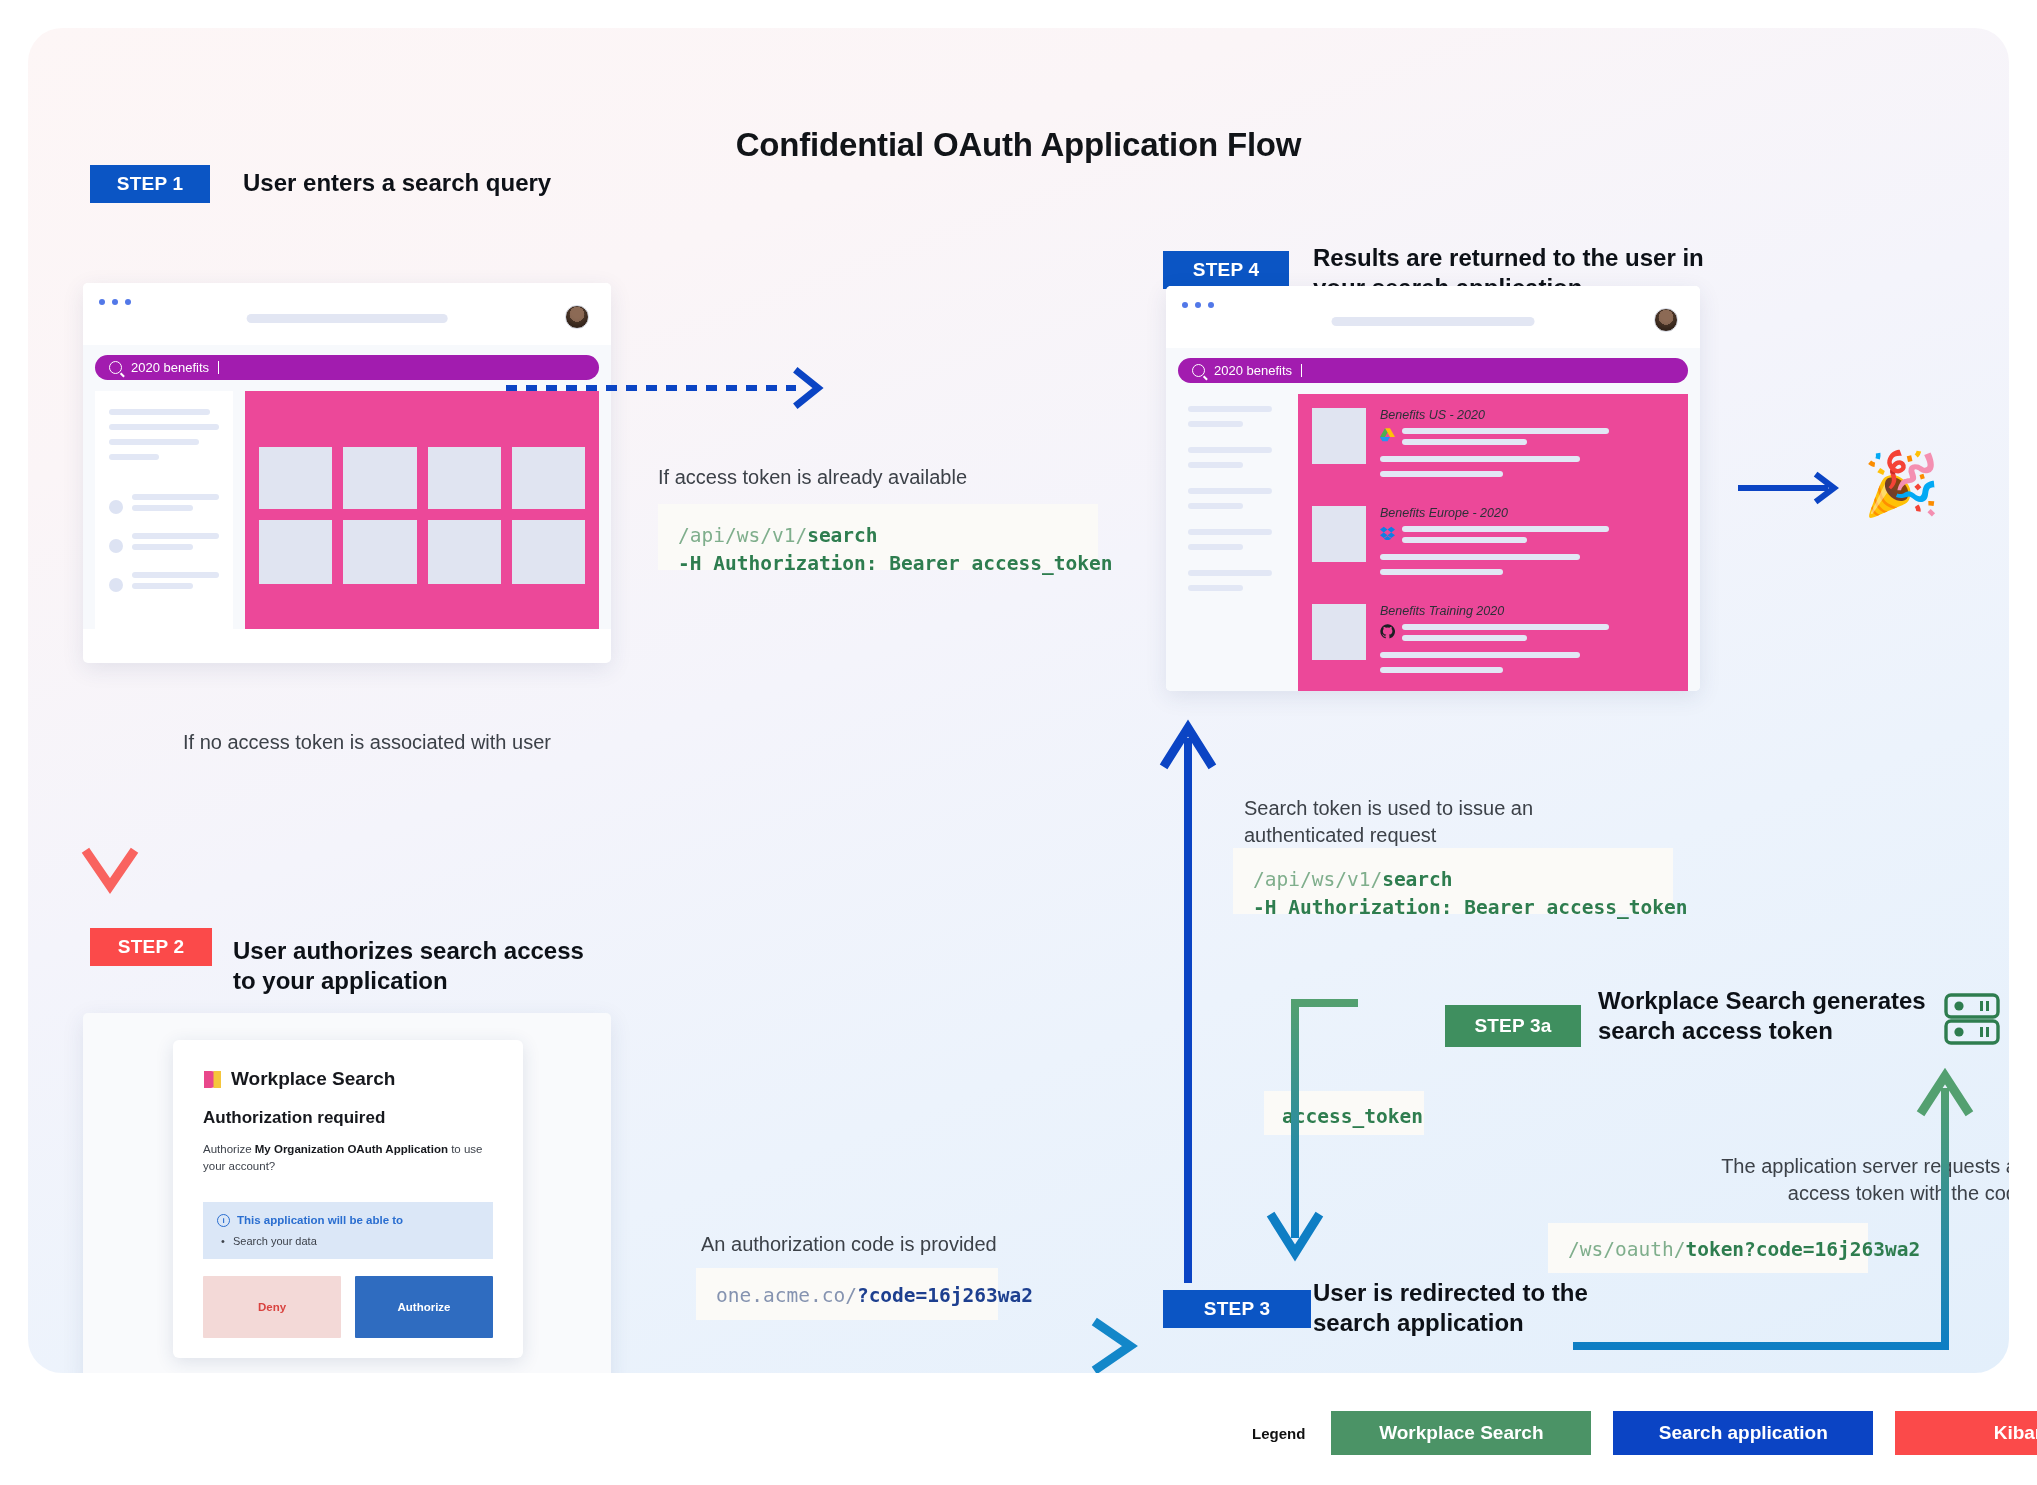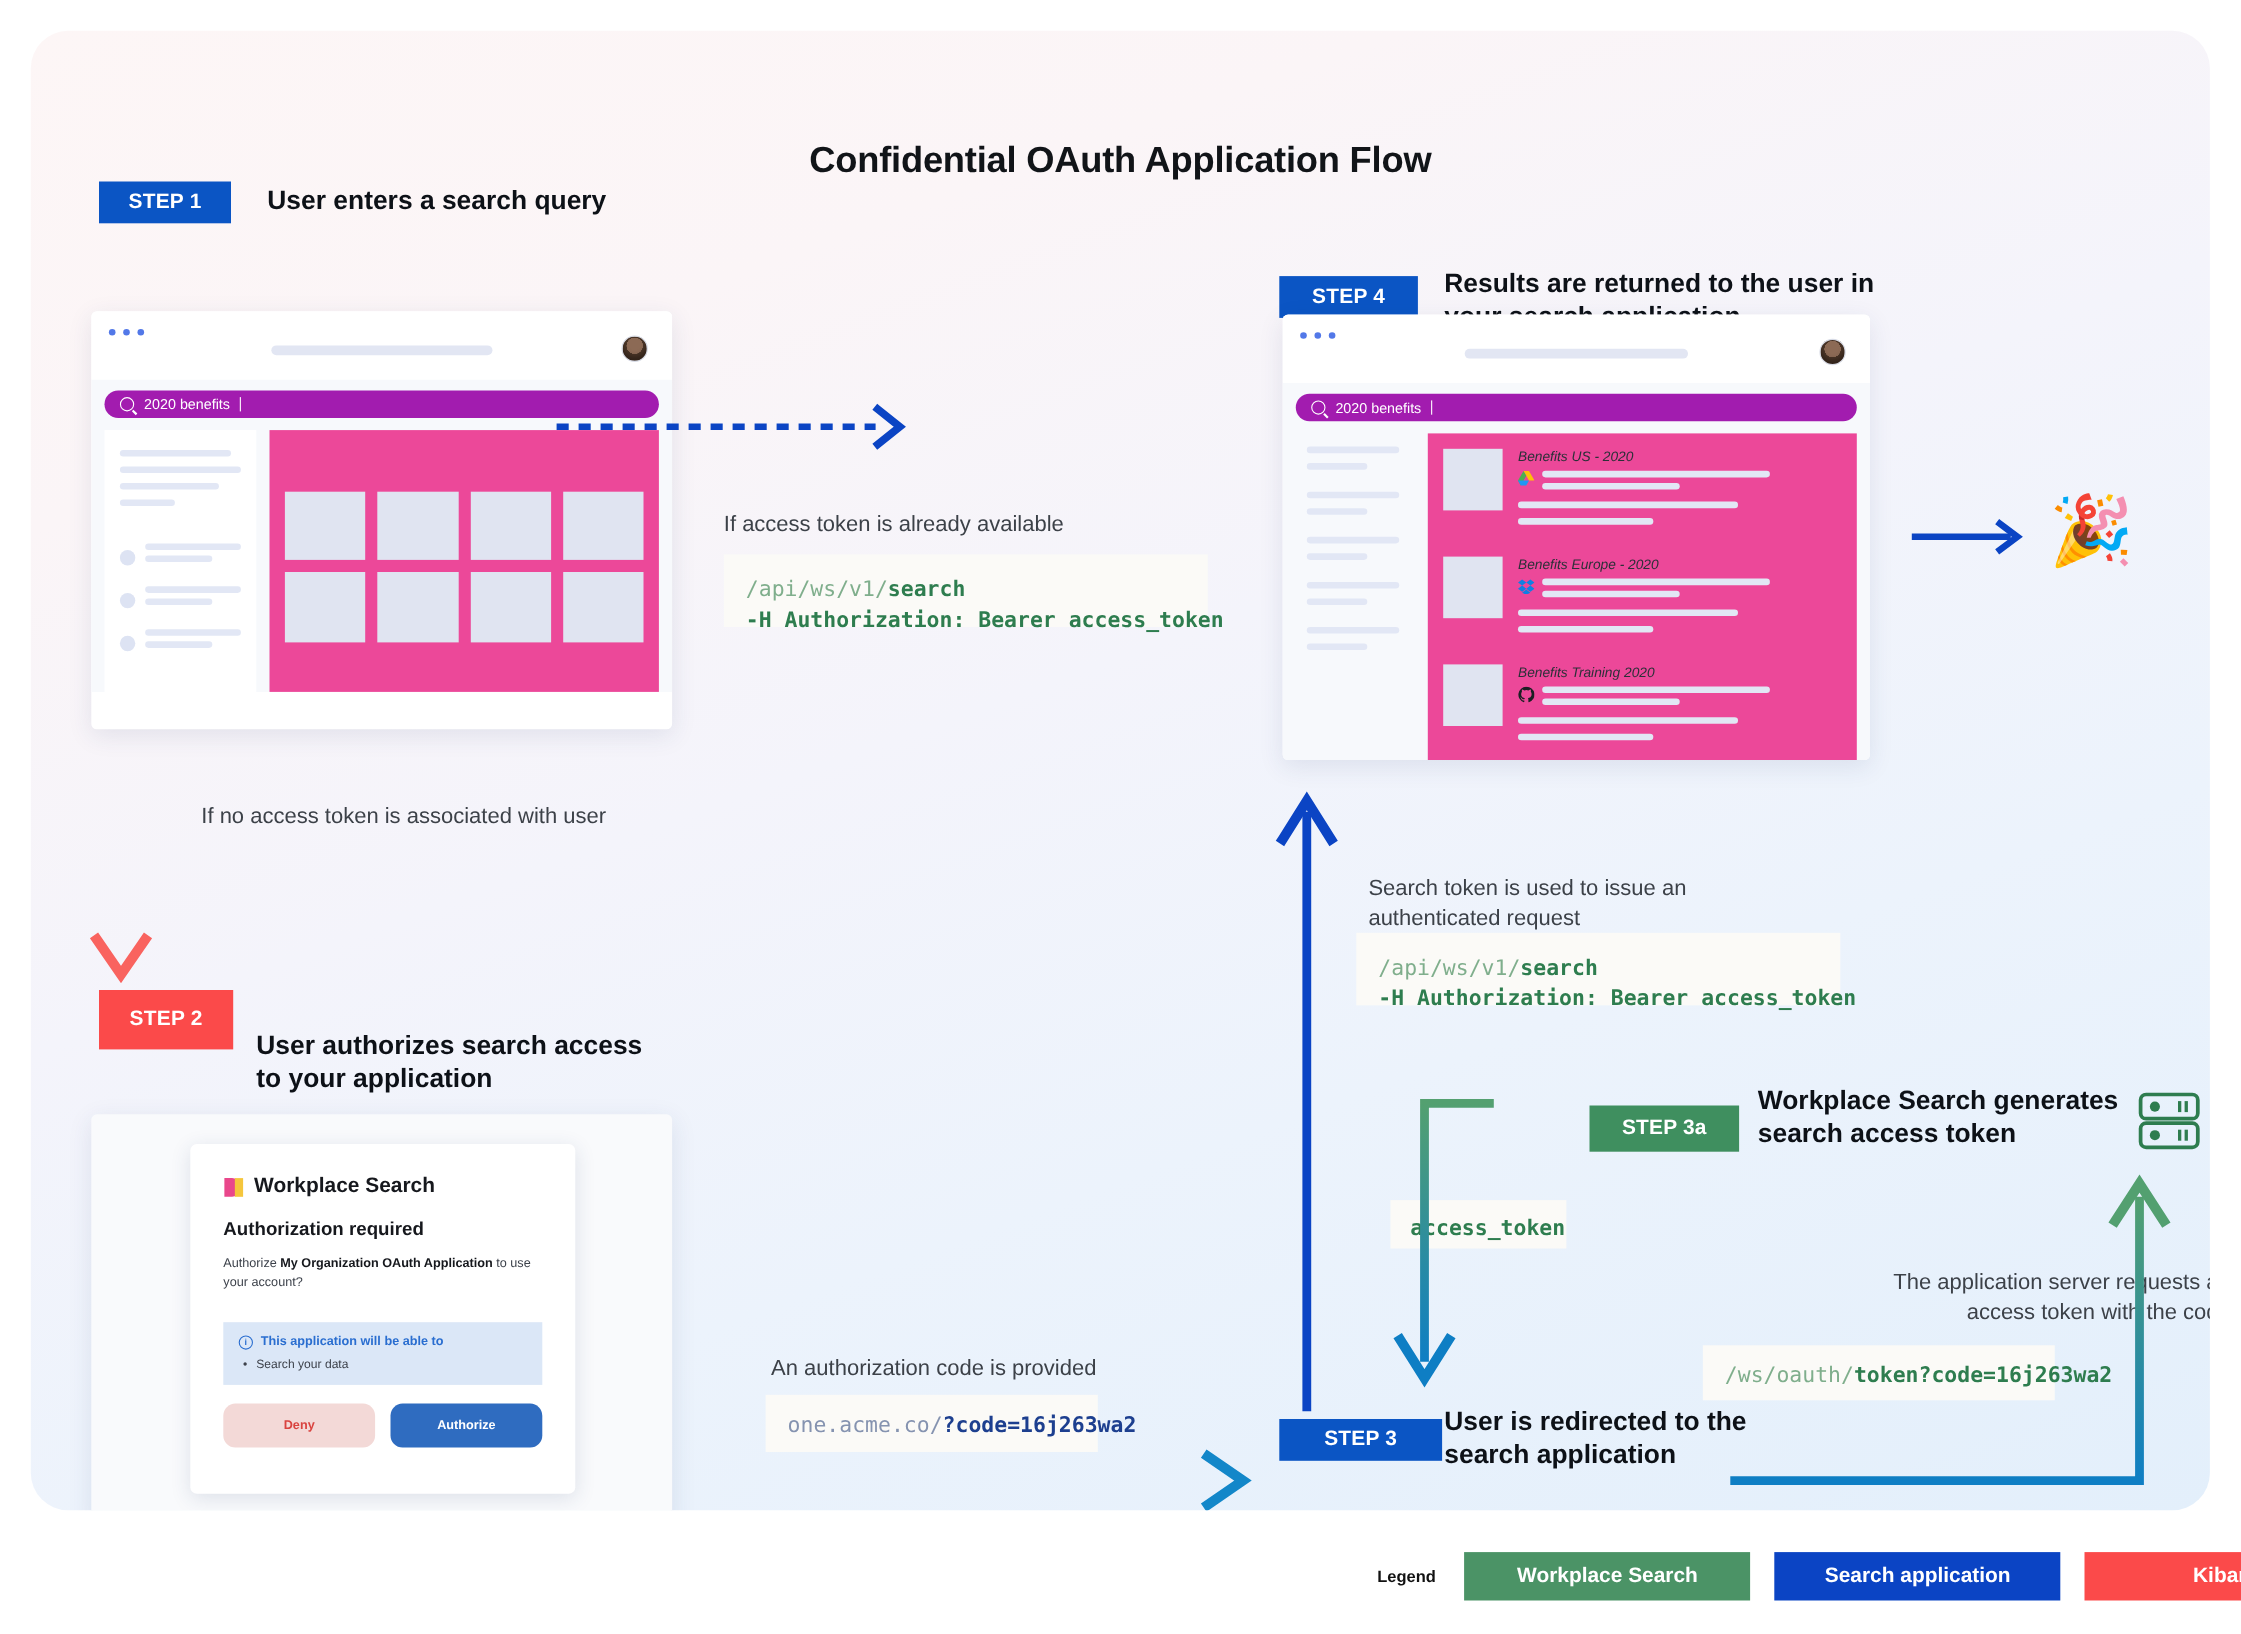--- a/index.html
+++ b/index.html
@@ -105,21 +105,21 @@
   .auth-h{font-size:17px;font-weight:bold;color:#16181d;margin-bottom:13px;}
   .auth-p{font-size:11.5px;color:#3d424b;line-height:1.5;margin-bottom:26px;}
   .auth-p b{color:#16181d;}
   .callout{background:#dbe7f7;padding:12px 14px;margin-bottom:17px;}
   .callout-h{color:#2a6ed0;font-size:11.5px;font-weight:bold;display:flex;align-items:center;gap:7px;margin-bottom:8px;}
   .i-circ{width:11px;height:11px;border:1.2px solid #2a6ed0;border-radius:50%;display:inline-flex;
           align-items:center;justify-content:center;font-size:8px;font-style:normal;font-weight:bold;flex:none;}
   .callout-li{font-size:11px;color:#3d424b;padding-left:16px;position:relative;}
   .callout-li:before{content:"•";position:absolute;left:4px;}
   .btnrow{display:flex;gap:14px;}
-  .btn{flex:1;text-align:center;padding:14px 0;font-size:11.5px;font-weight:bold;border-radius:11px;}
+  .btn{flex:1;text-align:center;padding:25px 0;font-size:11.5px;font-weight:bold;border-radius:1px;}
   .btn-deny{background:#f3d9d7;color:#d9433f;}
   .btn-auth{background:#2f6cc0;color:#fff;}
 
   
   .server{position:absolute;}
 
   
   .legend{position:absolute;display:flex;align-items:center;gap:0;}
   .legend-label{font-size:15px;font-weight:bold;color:#111;margin-right:26px;}
   .legend-item{width:260px;height:44px;display:flex;align-items:center;justify-content:center;
@@ -198,21 +198,21 @@
       </div>
     </div>
   </div>
 
   <div class="note" style="left:630px;top:436px;">If access token is already available</div>
   <div class="code" style="left:630px;top:476px;width:440px;height:66px;"><span class="g-dim">/api/ws/v1/</span><span class="g-str">search</span>
 <span class="g-str">-H Authorization: Bearer access_token</span></div>
 
   <div class="note" style="left:155px;top:701px;">If no access token is associated with user</div>
 
-  <div class="chip red" style="left:62px;top:872px;width:122px;height:54px;">STEP 2</div>
+  <div class="chip red" style="left:62px;top:900px;width:122px;height:38px;">STEP 2</div>
   <div class="steptext" style="left:205px;top:908px;width:400px;white-space:pre-line;">User authorizes search access
 to your application</div>
 
   <div class="browser" style="left:55px;top:985px;width:528px;height:372px;background:#f9fafc;"></div>
 
   <div class="authcard" style="left:145px;top:1012px;width:350px;height:318px;">
     <div class="ws-logo">
       <span class="ws-mark">
         <svg width="19" height="19" viewBox="0 0 19 19">
             <path d="M1 1h7a8.5 8.5 0 0 1 0 17H1z" fill="#e9478b"></path>

